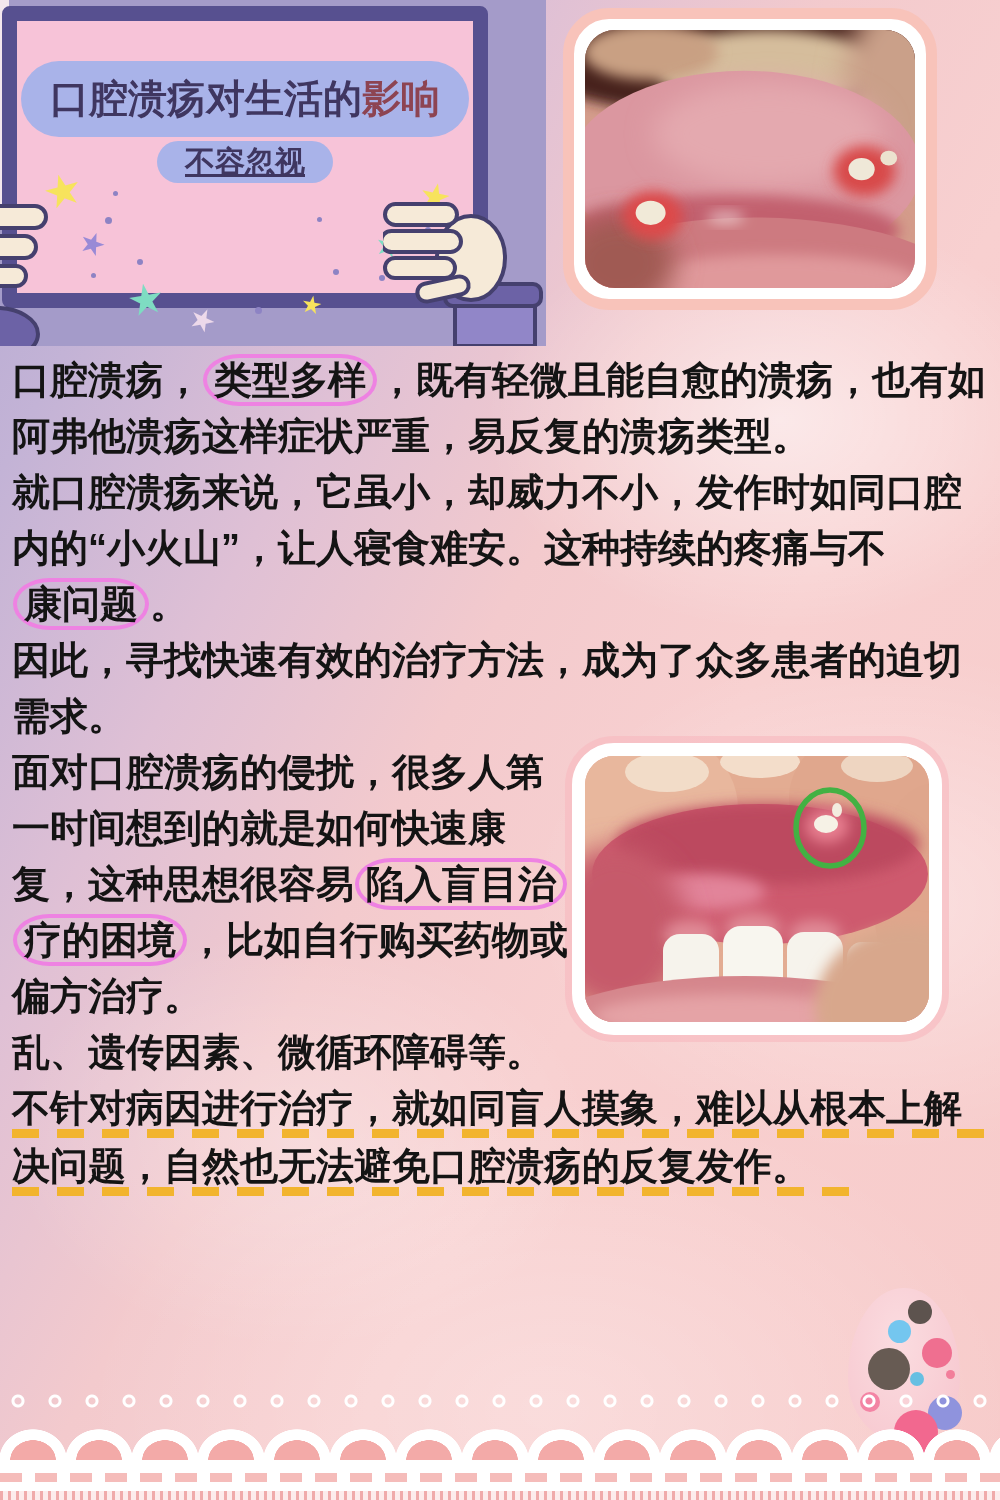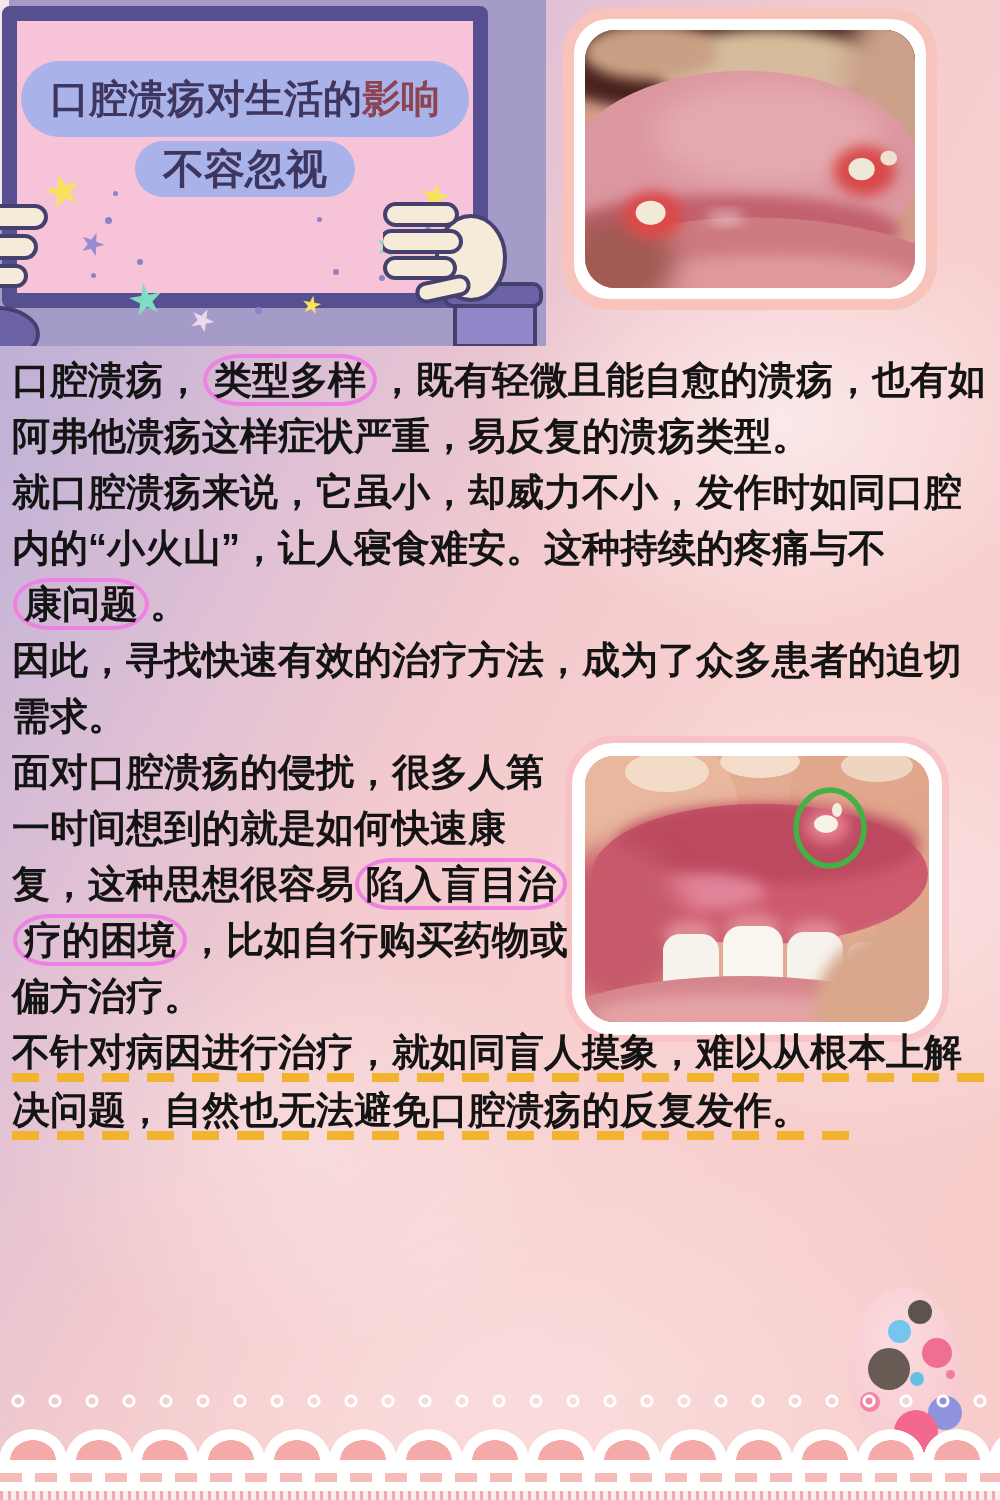--- a/index.html
+++ b/index.html
@@ -15,23 +15,23 @@
   }
   
   .purple-panel{position:absolute;left:0;top:0;width:546px;height:346px;background:#a49bc9;z-index:1;}
   .edge-strip{position:absolute;left:0;top:0;width:9px;height:210px;background:#f4e7ee;}
   .sign{position:absolute;left:2px;top:6px;width:486px;height:302px;box-sizing:border-box;
         border:15px solid #575090;border-radius:8px;background:#f7c3d8;padding-left:20px;}
   .blob1{position:absolute;left:4px;top:40px;right:4px;height:76px;background:#a9b3e9;border-radius:48px;
          display:flex;align-items:center;justify-content:center;white-space:nowrap;
          font-size:39px;font-weight:700;color:#3f3660;}
   .blob1 .accent{color:#8d4452;}
-  .blob2{position:absolute;left:50%;transform:translateX(-50%);top:120px;height:56px;background:#a9b3e9;
+  .blob2{position:absolute;left:50%;transform:translateX(-50%);top:120px;height:42px;background:#a9b3e9;
          border-radius:30px;padding:0 28px;display:flex;align-items:center;white-space:nowrap;
-         font-size:41px;font-weight:700;color:#3f3660;}
+         font-size:30px;font-weight:700;color:#3f3660;text-decoration:underline;}
   .love{position:absolute;left:0;right:0;top:178px;text-align:center;
         font-size:66px;font-weight:bold;font-style:italic;letter-spacing:8px;color:#5b5596;
         text-shadow:-3px -3px 0 #fff,3px -3px 0 #fff,-3px 3px 0 #fff,3px 3px 0 #fff,0 -4px 0 #fff,0 4px 0 #fff,-4px 0 0 #fff,4px 0 0 #fff;}
   .star{position:absolute;line-height:1;}
   .sdot{position:absolute;border-radius:50%;background:#8d83c4;}
   .hand{position:absolute;z-index:3;}
   
   .photo1{position:absolute;left:563px;top:8px;width:374px;height:302px;box-sizing:border-box;
           border:11px solid #f8c3ba;border-radius:46px;background:#fff;padding:11px;z-index:2;}
   .photo1 .ph-in{width:100%;height:100%;border-radius:30px;overflow:hidden;}
@@ -195,20 +195,21 @@
     <div class="line"><span>就口腔溃疡来说，它虽小，却威力不小，发作时如同口腔</span></div>
     <div class="line"><span>内的“小火山”，让人寝食难安。这种持续的疼痛与不</span></div>
     <div class="line"><span class="c">康问题</span><span>。</span></div>
     <div class="line"><span>因此，寻找快速有效的治疗方法，成为了众多患者的迫切</span></div>
     <div class="line"><span>需求。</span></div>
     <div class="line"><span>面对口腔溃疡的侵扰，很多人第</span></div>
     <div class="line"><span>一时间想到的就是如何快速康</span></div>
     <div class="line"><span>复，这种思想很容易</span><span class="c">陷入盲目治</span></div>
     <div class="line"><span class="c">疗的困境</span><span>，比如自行购买药物或</span></div>
     <div class="line"><span>偏方治疗。</span></div>
+    <div class="line"><span>乱、遗传因素、微循环障碍等。</span></div>
     <div class="line dashed"><span>不针对病因进行治疗，就如同盲人摸象，难以从根本上解</span></div>
     <div class="line dashed"><span>决问题，自然也无法避免口腔溃疡的反复发作。</span></div>
   </div>
 
 <div class="egg" id="egg">
     <span class="dot" style="left: 60px; top: 12px; width: 24px; height: 24px; background: rgb(93, 83, 78);"></span>
     <span class="dot" style="left: 40px; top: 32px; width: 23px; height: 23px; background: rgb(116, 198, 239);"></span>
     <span class="dot" style="left: 20px; top: 60px; width: 42px; height: 42px; background: rgb(103, 91, 83);"></span>
     <span class="dot" style="left: 74px; top: 50px; width: 30px; height: 30px; background: rgb(239, 111, 144);"></span>
     <span class="dot" style="left: 62px; top: 84px; width: 14px; height: 14px; background: rgb(103, 191, 226);"></span>

